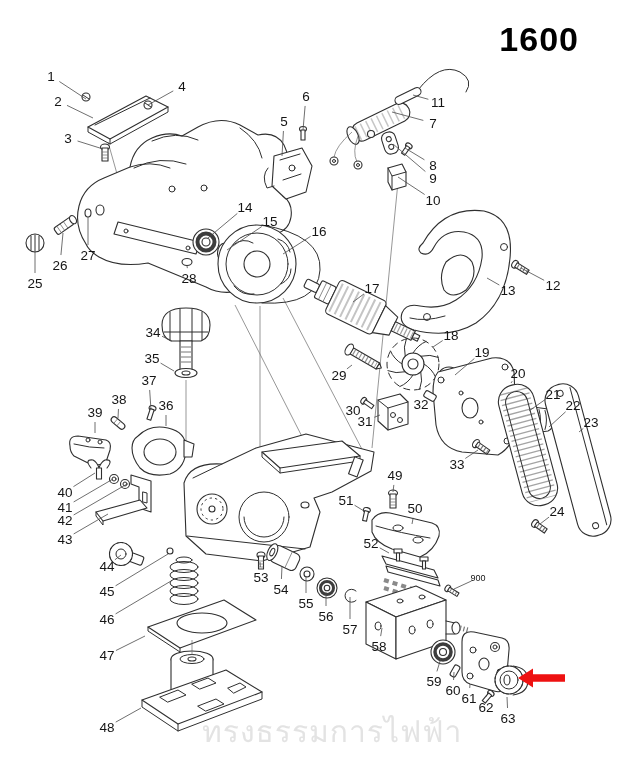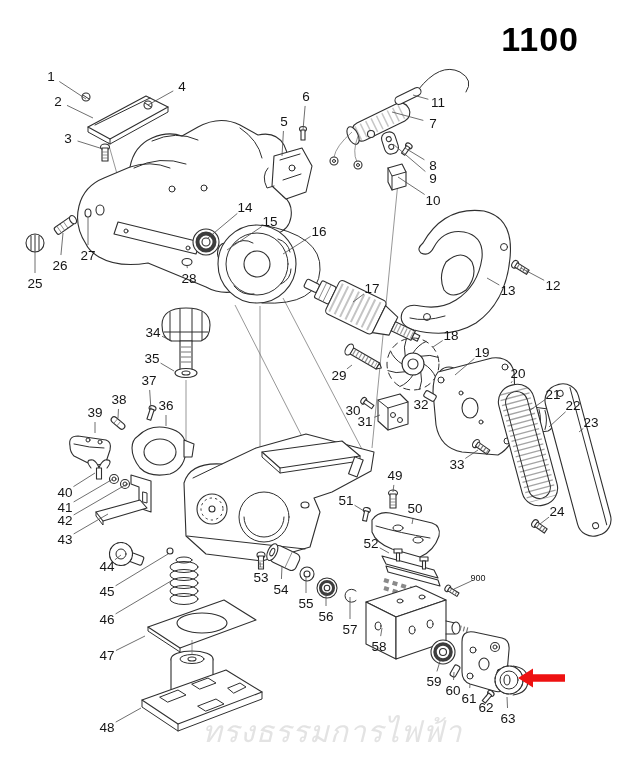--- a/index.html
+++ b/index.html
@@ -1,36 +1,36 @@
 <!DOCTYPE html>
 <html><head>
 <meta charset="utf-8">
 <style>
   html,body{margin:0;padding:0;background:#fff;}
   .stage{position:relative;width:617px;height:768px;background:#fff;overflow:hidden;
          font-family:"Liberation Sans",sans-serif;}
   .title{position:absolute;top:20px;right:38px;font-size:34px;font-weight:bold;
          color:#000;letter-spacing:1px;}
   .watermark{position:absolute;left:202px;top:708px;font-size:30px;color:#e3e3e3;
-         letter-spacing:1px;white-space:nowrap;font-style:italic;}
+         letter-spacing:1px;white-space:nowrap;}
   svg{position:absolute;left:0;top:0;}
   .p{stroke:#2f2f2f;stroke-width:1.1;fill:#fff;stroke-linejoin:round;stroke-linecap:round;}
   .ln{stroke:#2f2f2f;stroke-width:1;fill:none;stroke-linejoin:round;stroke-linecap:round;}
   .thin{stroke:#6a6a6a;stroke-width:.7;fill:none;}
   .ring{stroke:#3d3d3d;fill:none;}
   .lbl{font-family:"Liberation Sans",sans-serif;font-size:13.5px;fill:#151515;}
   .lbl-small{font-family:"Liberation Sans",sans-serif;font-size:9px;fill:#151515;}
   .leader{stroke:#4a4a4a;stroke-width:.8;fill:none;}
 </style>
 </head>
 <body>
 
 <div class="stage">
 
-  <div class="title">1100</div>
+  <div class="title">1600</div>
 
   <svg width="617" height="768" viewBox="0 0 617 768">
 
     <g>
       <line class="thin" x1="108" y1="142" x2="121" y2="188"></line>
       <line class="thin" x1="235" y1="305" x2="318" y2="468"></line>
       <line class="thin" x1="283" y1="298" x2="365" y2="455"></line>
       <line class="thin" x1="398" y1="182" x2="372" y2="448"></line>
       <line class="thin" x1="186" y1="380" x2="186" y2="452"></line>
       <line class="thin" x1="260" y1="306" x2="260" y2="468"></line>

